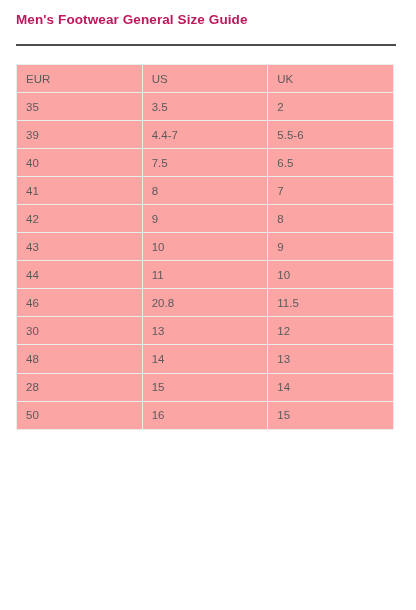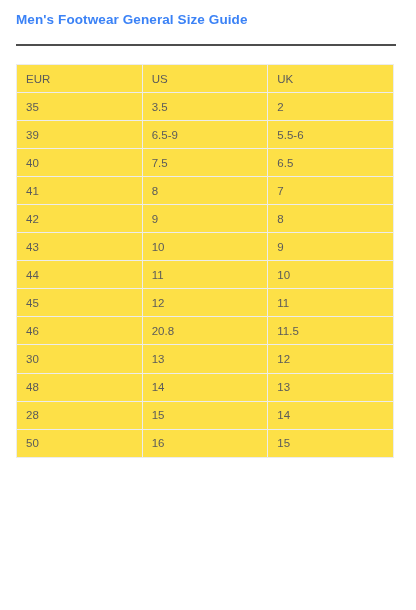--- a/index.html
+++ b/index.html
@@ -20,21 +20,21 @@
     height: 610px;
     background: #ffffff;
     box-sizing: border-box;
   }
   .title {
     position: absolute;
     left: 16px;
     top: 12px;
     font-size: 13.5px;
     font-weight: bold;
-    color: #3b82f6;
+    color: #be185d;
     letter-spacing: 0.1px;
     white-space: nowrap;
   }
   .rule {
     position: absolute;
     left: 16px;
     top: 44px;
     width: 380px;
     height: 2px;
     background: #4d4d4d;
@@ -58,21 +58,21 @@
   table.size-table td {
     height: 28.05px;
     box-sizing: border-box;
     border: 1px solid #ececec;
     padding: 0 0 0 9px;
     text-align: left;
     vertical-align: middle;
     font-size: 11.5px;
     font-weight: normal;
     color: #5b5b5b;
-    background: #fde047;
+    background: #fca5a5;
     white-space: nowrap;
     overflow: hidden;
   }
   table.size-table th {
     color: #5b5b5b;
   }
   .cell-indent {
     padding-left: 13px;
     margin-top: 40px;
   }
@@ -101,21 +101,21 @@
         </tr>
       </thead>
       <tbody id="table-body">
           <tr>
             <td>35</td>
             <td>3.5</td>
             <td>2</td>
           </tr>
           <tr>
             <td>39</td>
-            <td>6.5-9</td>
+            <td>4.4-7</td>
             <td>5.5-6</td>
           </tr>
           <tr>
             <td>40</td>
             <td class="cell-indent">7.5</td>
             <td>6.5</td>
           </tr>
           <tr>
             <td>41</td>
             <td>8</td>
@@ -128,25 +128,20 @@
           </tr>
           <tr>
             <td>43</td>
             <td>10</td>
             <td>9</td>
           </tr>
           <tr>
             <td>44</td>
             <td>11</td>
             <td>10</td>
-          </tr>
-          <tr>
-            <td>45</td>
-            <td>12</td>
-            <td>11</td>
           </tr>
           <tr>
             <td>46</td>
             <td>20.8</td>
             <td>11.5</td>
           </tr>
           <tr>
             <td>30</td>
             <td>13</td>
             <td>12</td>

